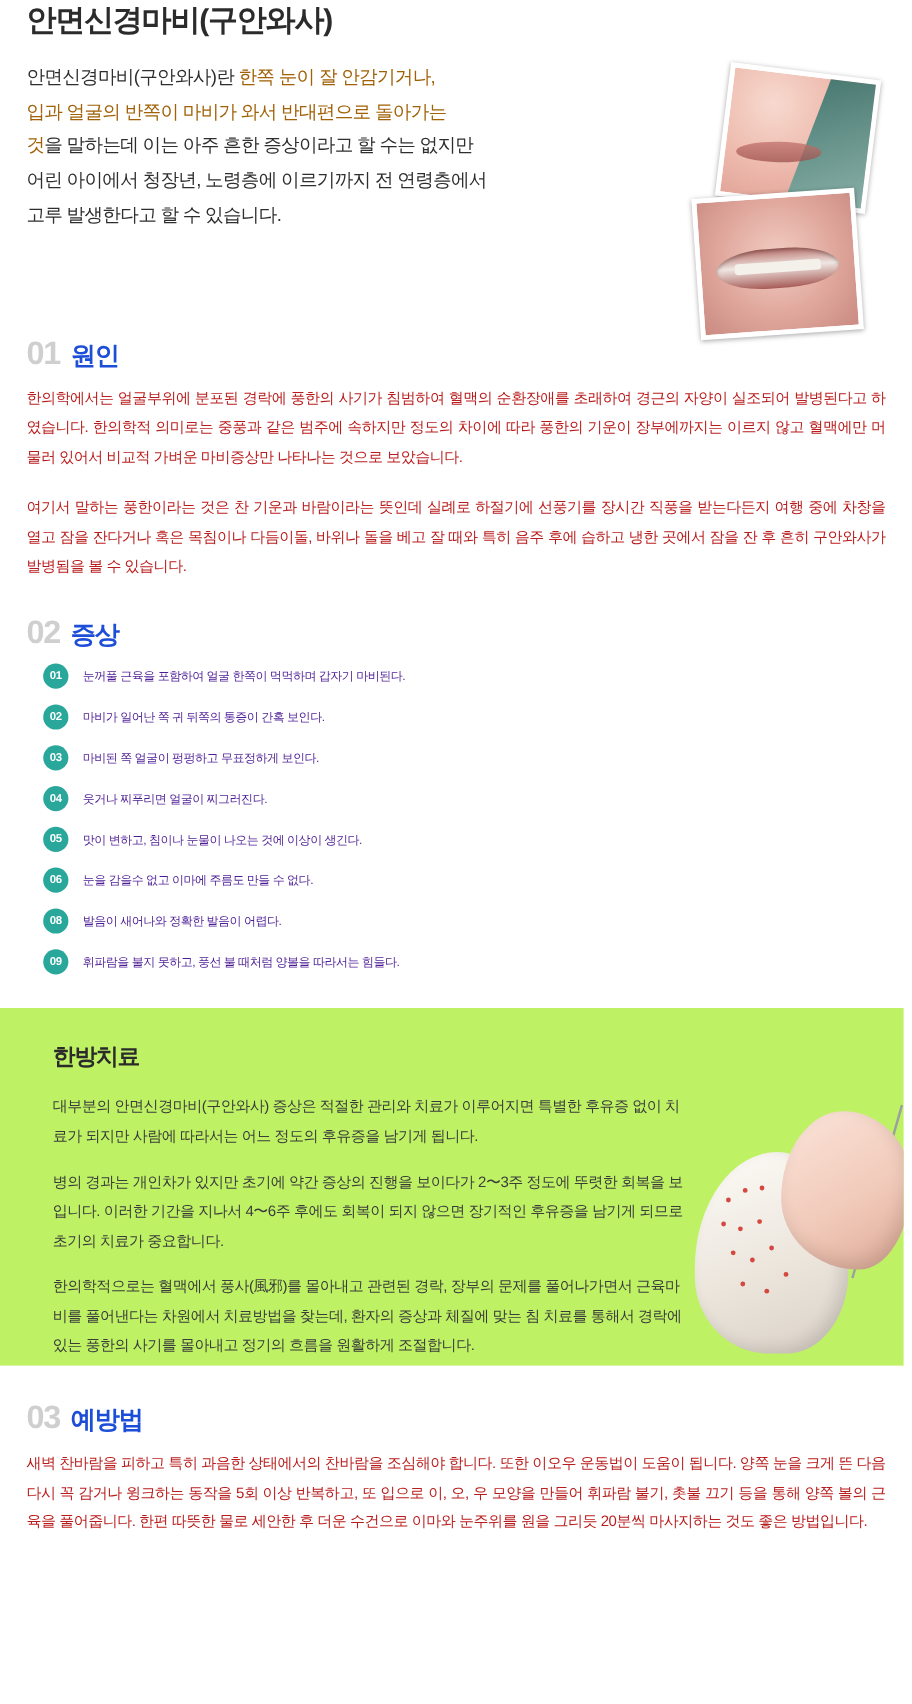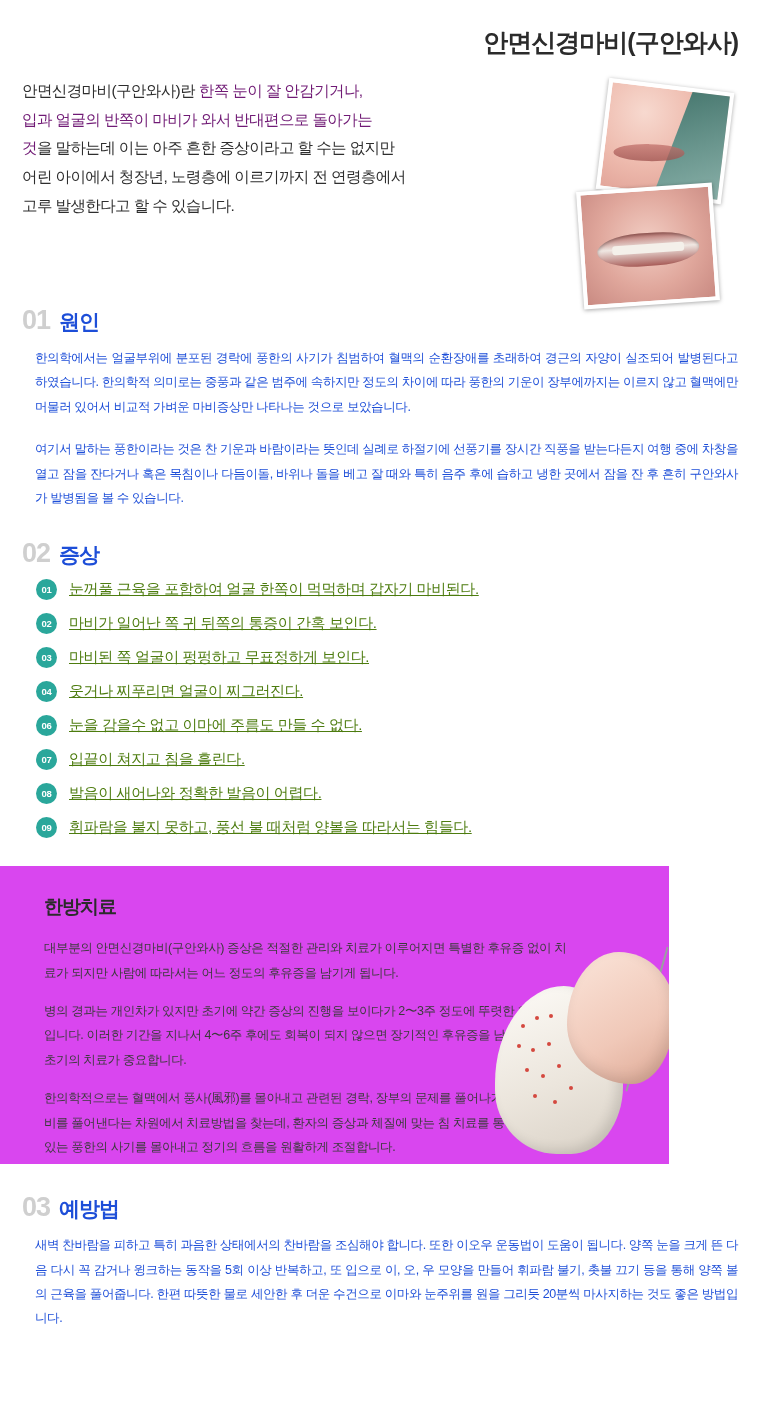--- a/index.html
+++ b/index.html
@@ -22,39 +22,37 @@
     height: 1420px;
     padding: 0 22px;
   }
 
   
   .doc-title {
     font-size: 25px;
     font-weight: bold;
     color: #2b2b2b;
     letter-spacing: -1px;
-    padding-top: 26px;
     margin: 0 0 18px 0;
-    text-align: right;
   }
 
   
   .intro-wrap {
     position: relative;
     min-height: 200px;
   }
   .intro-text {
     width: 530px;
     font-size: 15.5px;
     line-height: 1.85;
     letter-spacing: -0.6px;
     color: #2e2e2e;
   }
   .intro-text .hl {
-    color: #701a75;
+    color: #a16207;
     margin-top: 40px;
   }
 
   
   .photo-stack {
     position: absolute;
     right: 0;
     top: -12px;
     width: 210px;
     height: 240px;
@@ -148,23 +146,23 @@
     color: #1d4ed8;
     letter-spacing: -1px;
     line-height: 1;
   }
 
   
   .body-p {
     font-size: 12.5px;
     line-height: 1.95;
     letter-spacing: -0.4px;
-    color: #1d4ed8;
+    color: #b91c1c;
     text-align: justify;
-    margin: 0 0 18px 13px;
+    margin: 0 0 18px 0;
   }
   .sec-cause { margin-top: 30px; }
   .sec-symptom { margin-top: 30px; }
 
   
   .sym-list {
     list-style: none;
     margin: 6px 0 0 0;
     padding: 0 0 0 14px;
   }
@@ -181,34 +179,33 @@
     background: #2aa79b;
     color: #fff;
     font-size: 9.5px;
     font-weight: bold;
     display: flex;
     align-items: center;
     justify-content: center;
     letter-spacing: -0.3px;
   }
   .sym-text {
-    font-size: 15px;
+    font-size: 10px;
     letter-spacing: -0.4px;
-    color: #4d7c0f;
-    text-decoration: underline;
+    color: #4c1d95;
   }
 
   
   .treat-panel {
     margin-top: 28px;
     margin-left: -22px;
     margin-right: -22px;
-    width: 669px;
+    width: 753px;
     height: 298px;
-    background: #d946ef;
+    background: #bef264;
     position: relative;
     overflow: hidden;
   }
   .treat-inner {
     padding: 28px 0 0 44px;
     width: 590px;
   }
   .treat-title {
     font-size: 19px;
     font-weight: bold;
@@ -317,26 +314,26 @@
       </li>
       <li>
         <span class="sym-badge">03</span>
         <span class="sym-text">마비된 쪽 얼굴이 펑펑하고 무표정하게 보인다.</span>
       </li>
       <li>
         <span class="sym-badge">04</span>
         <span class="sym-text">웃거나 찌푸리면 얼굴이 찌그러진다.</span>
       </li>
       <li>
+        <span class="sym-badge">05</span>
+        <span class="sym-text">맛이 변하고, 침이나 눈물이 나오는 것에 이상이 생긴다.</span>
+      </li>
+      <li>
         <span class="sym-badge">06</span>
         <span class="sym-text">눈을 감을수 없고 이마에 주름도 만들 수 없다.</span>
-      </li>
-      <li>
-        <span class="sym-badge">07</span>
-        <span class="sym-text">입끝이 쳐지고 침을 흘린다.</span>
       </li>
       <li>
         <span class="sym-badge">08</span>
         <span class="sym-text">발음이 새어나와 정확한 발음이 어렵다.</span>
       </li>
       <li>
         <span class="sym-badge">09</span>
         <span class="sym-text">휘파람을 불지 못하고, 풍선 불 때처럼 양볼을 따라서는 힘들다.</span>
       </li>
     </ul>

